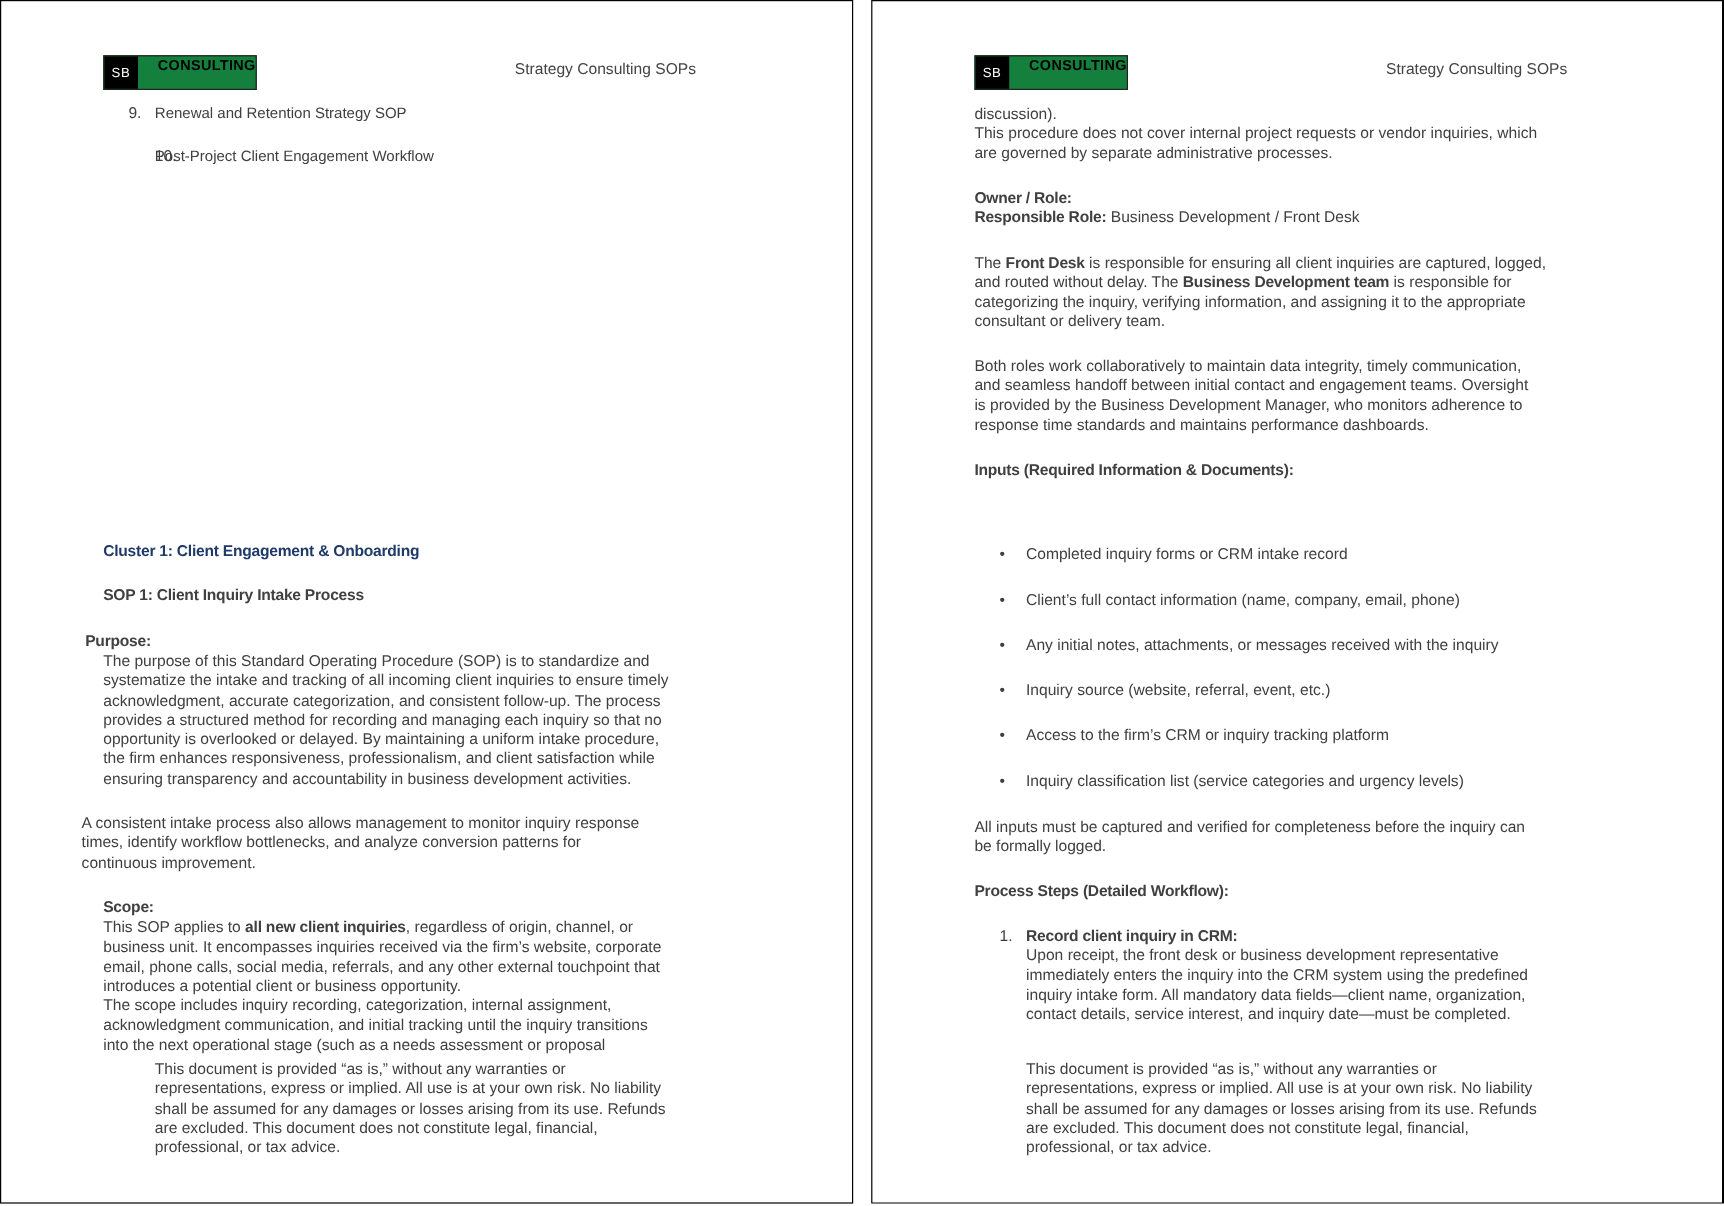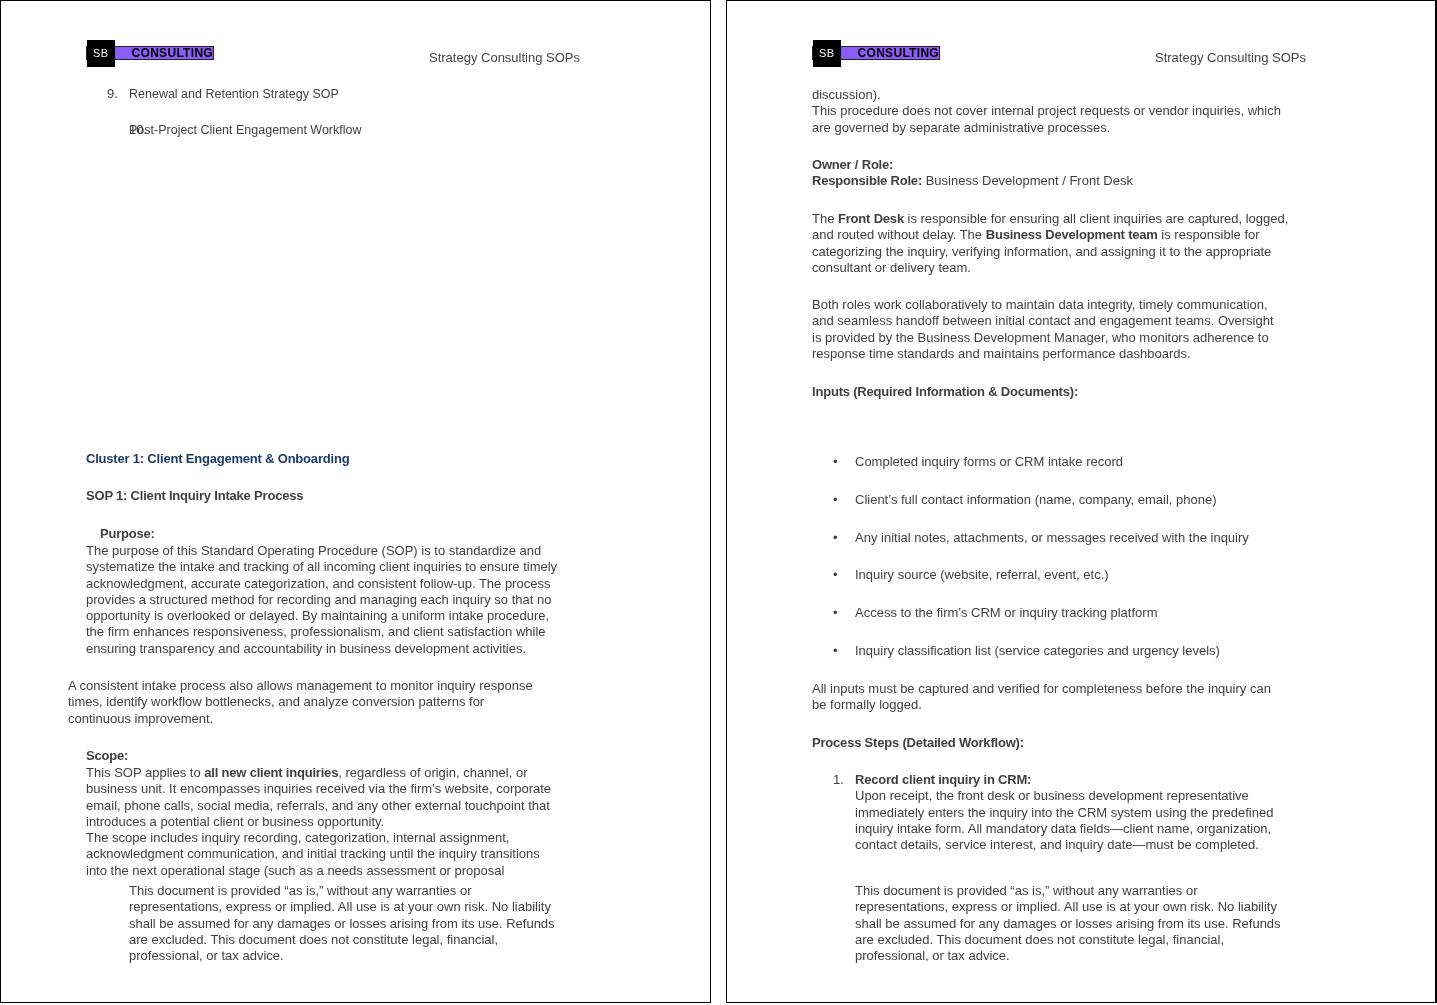--- a/index.html
+++ b/index.html
@@ -7,22 +7,22 @@
     width:1437px; height:1005px; background:#ffffff; position:relative; overflow:hidden;
     font-family:"Liberation Sans", sans-serif; color:#3f3f3f;
   }
   .page {
     position:absolute; top:0; height:1003px; background:#fff;
     border:1px solid #000; box-sizing:border-box;
   }
   #page-left { left:0; width:711px; }
   #page-right { left:726px; width:711px; border-right:2px solid #000; }
   .logo {
-    position:absolute; top:45px; width:128px; height:14px; border:1px solid #222;
-    box-sizing:border-box; display:flex; align-items:center; background:#8b5cf6;
+    position:absolute; top:45px; width:128px; height:29px; border:1px solid #222;
+    box-sizing:border-box; display:flex; align-items:flex-start; background:#15803d;
   }
   .logo .sb {
     width:30px; height:27px; background:#000; color:#fff; font-size:11px;
     display:flex; align-items:center; justify-content:center; letter-spacing:0.5px;
   }
   .logo .name {
     font-weight:bold; color:#000; font-size:12px; padding-left:17px; letter-spacing:0.3px;
   }
   .hdr-title {
     position:absolute; top:49px; font-size:13px; color:#444;
@@ -49,21 +49,21 @@
   <div>
     <span class="num" style="left:106px; top:85px;">9.</span>
     <span class="txt" style="left:128px; top:85px; font-size:12.5px;text-align:right;">Renewal and Retention Strategy SOP</span>
     <span class="num" style="left:106px; top:121px;margin-left:22px;">10.</span>
     <span class="txt" style="left:128px; top:121px; font-size:12.5px;">Post-Project Client Engagement Workflow</span>
   </div>
 
   <div class="txt cluster" style="left:85px; top:450px;">Cluster 1: Client Engagement &amp; Onboarding</div>
   <div class="txt b" style="left:85px; top:487px;">SOP 1: Client Inquiry Intake Process</div>
 
-  <div class="txt b" style="left:99px; top:525px;">Purpose:</div>
+  <div class="txt b" style="left:70px; top:525px;">Purpose:</div>
   <div class="txt" style="left:85px; top:542px;">
     <div class="p">The purpose of this Standard Operating Procedure (SOP) is to standardize and</div>
     <div class="p">systematize the intake and tracking of all incoming client inquiries to ensure timely</div>
     <div class="p">acknowledgment, accurate categorization, and consistent follow-up. The process</div>
     <div class="p">provides a structured method for recording and managing each inquiry so that no</div>
     <div class="p">opportunity is overlooked or delayed. By maintaining a uniform intake procedure,</div>
     <div class="p">the firm enhances responsiveness, professionalism, and client satisfaction while</div>
     <div class="p">ensuring transparency and accountability in business development activities.</div>
   </div>
 

